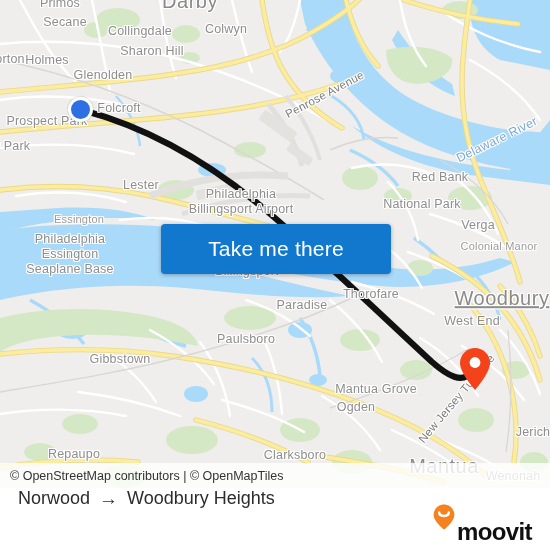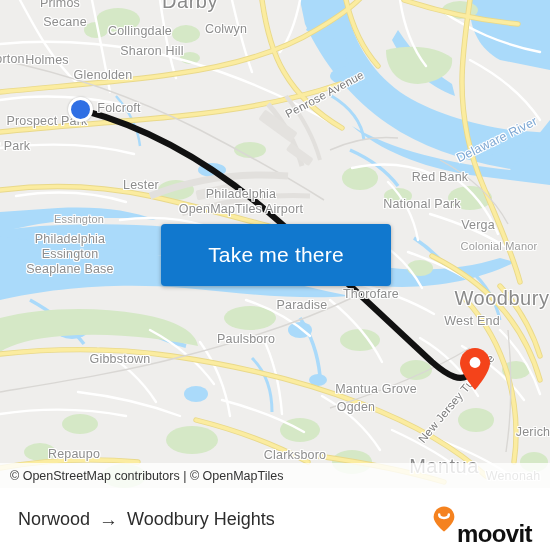--- a/index.html
+++ b/index.html
@@ -51,21 +51,21 @@
     background: #2f6fe4;
     border: 3px solid #ffffff;
     box-shadow: 0 0 2px rgba(0,0,0,.28);
   }
   #dest-pin { position: absolute; }
 
   
   #take-me-there {
     position: absolute;
     left: 161px; top: 224px;
-    width: 230px; height: 62px;
+    width: 230px; height: 50px;
     background: #1178ce;
     color: #ffffff;
     border: none;
     border-radius: 4px;
     font-family: "Liberation Sans", sans-serif;
     font-size: 21px;
     letter-spacing: .2px;
     cursor: pointer;
     box-shadow: 0 1px 4px rgba(0,0,0,.30);
   }
@@ -82,21 +82,21 @@
     color: #333333;
     white-space: nowrap;
   }
 
   
   #footer {
     position: absolute;
     left: 0; top: 488px;
     width: 550px; height: 62px;
     background: #ffffff;
-    display: flex; align-items: center;
+    display: flex; align-items: flex-start;
     padding: 0 18px 0 18px;
   }
   #route-summary {
     display: flex; align-items: center; gap: 9px;
     font-size: 18px; color: #2c2c2c;
   }
   #route-arrow { font-size: 19px; color: #2c2c2c; line-height: 1; }
   #moovit-logo {
     margin-left: auto;
     display: flex; align-items: center; gap: 2px;
@@ -298,36 +298,36 @@
         <div class="maplabel lbl-road" style="left: 325px; top: 95px; transform: translate(-50%, -50%) rotate(-28deg);">Penrose Avenue</div>
         <div class="maplabel lbl-water" style="left: 497px; top: 140px; transform: translate(-50%, -50%) rotate(-26deg);">Delaware River</div>
         <div class="maplabel lbl-town" style="left: 123px; top: 185px; padding-left: 36px;">Lester</div>
         <div class="maplabel lbl-small" style="left: 79px; top: 219px;">Essington</div>
         <div class="maplabel lbl-town" style="left: 440px; top: 177px;">Red Bank</div>
         <div class="maplabel lbl-town" style="left: 422px; top: 204px;">National Park</div>
         <div class="maplabel lbl-town" style="left: 478px; top: 225px;">Verga</div>
         <div class="maplabel lbl-small" style="left: 499px; top: 246px;">Colonial Manor</div>
         <div class="maplabel lbl-town" style="left: 247px; top: 271px;">Billingsport</div>
         <div class="maplabel lbl-town" style="left: 371px; top: 294px;">Thorofare</div>
-        <div class="maplabel lbl-city" style="left: 502px; top: 299px;">Woodbury</div>
+        <div class="maplabel lbl-city" style="left: 502px; top: 299px; text-decoration: underline;">Woodbury</div>
         <div class="maplabel lbl-town" style="left: 302px; top: 305px;">Paradise</div>
         <div class="maplabel lbl-town" style="left: 472px; top: 321px;">West End</div>
         <div class="maplabel lbl-town" style="left: 246px; top: 339px;">Paulsboro</div>
         <div class="maplabel lbl-town" style="left: 120px; top: 359px;">Gibbstown</div>
         <div class="maplabel lbl-town" style="left: 376px; top: 389px;">Mantua Grove</div>
         <div class="maplabel lbl-road" style="left: 457px; top: 399px; transform: translate(-50%, -50%) rotate(-50deg);">New Jersey Turnpike</div>
         <div class="maplabel lbl-town" style="left: 356px; top: 407px;">Ogden</div>
         <div class="maplabel lbl-town" style="left: 533px; top: 432px;">Jerich</div>
         <div class="maplabel lbl-town" style="left: 74px; top: 454px;">Repaupo</div>
         <div class="maplabel lbl-town" style="left: 295px; top: 455px;">Clarksboro</div>
         <div class="maplabel lbl-city" style="left: 444px; top: 467px;">Mantua</div>
         <div class="maplabel lbl-town" style="left: 513px; top: 476px;">Wenonah</div>
         <div class="maplabel lbl-poi" style="left: 241px; top: 202px;">
           <div>Philadelphia</div>
-          <div>OpenMapTiles Airport</div>
+          <div>Billingsport Airport</div>
         </div>
         <div class="maplabel lbl-poi" style="left: 70px; top: 254px;">
           <div>Philadelphia</div>
           <div>Essington</div>
           <div>Seaplane Base</div>
         </div>
       </div>
 
     <div id="origin-dot" style="left:68px; top:97px;"></div>
 

